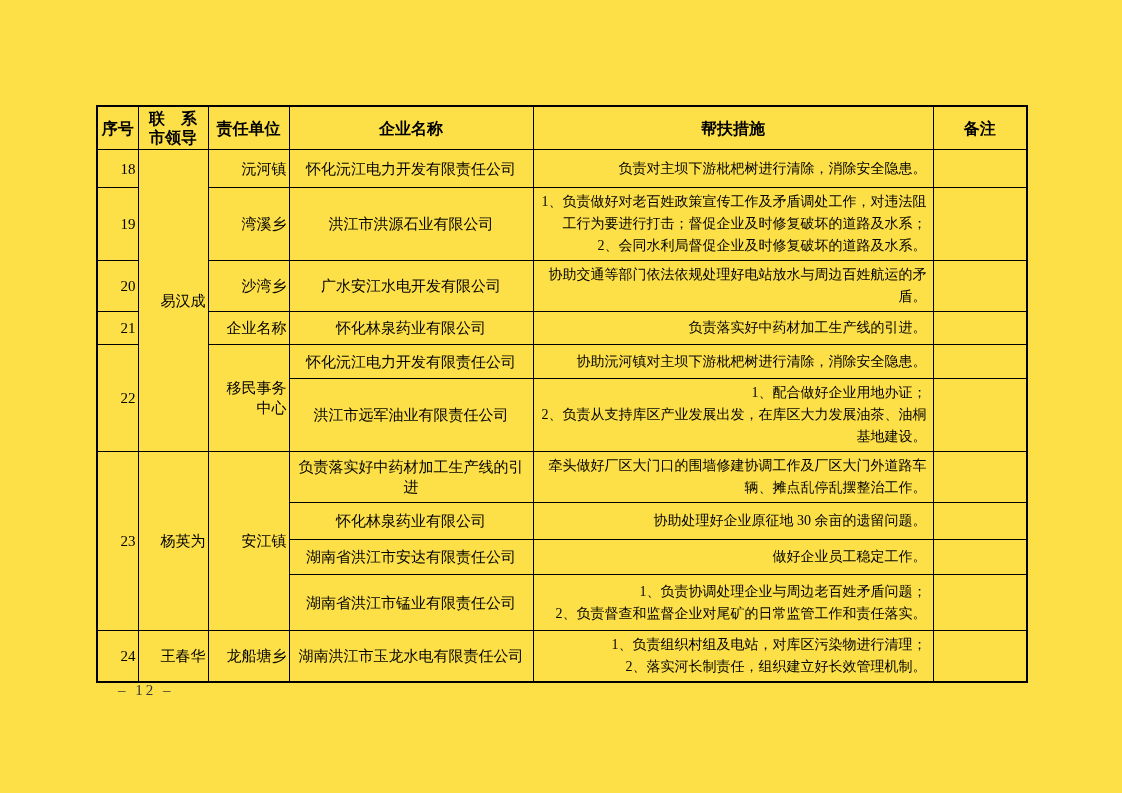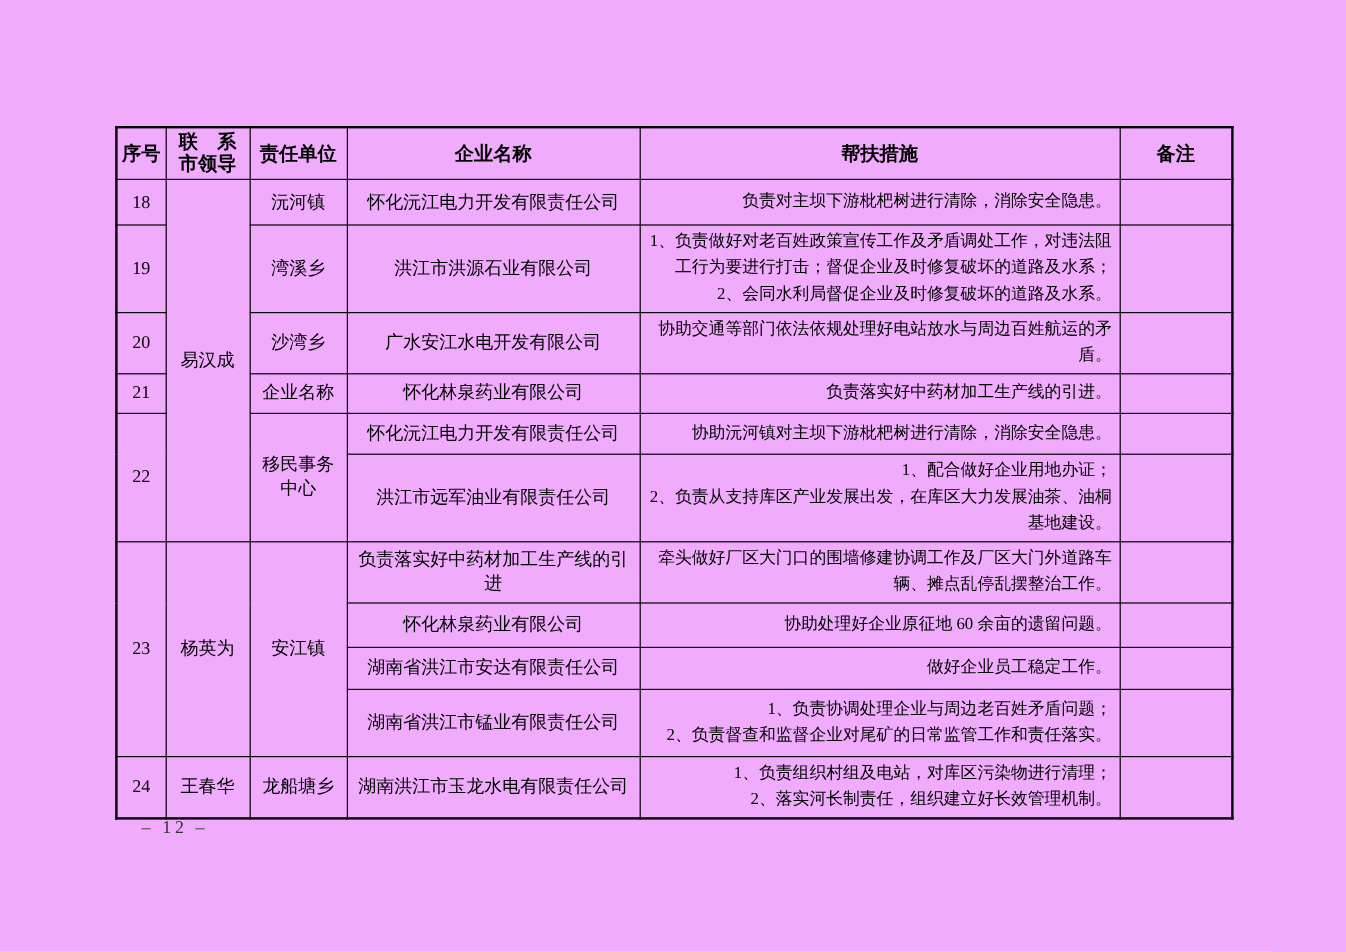--- a/index.html
+++ b/index.html
@@ -5,21 +5,21 @@
   * { box-sizing: border-box; }
   html, body { margin: 0; padding: 0; }
   body {
     width: 1122px; height: 793px;
     background: #ffffff;
     color: #000;
     font-family: "Liberation Serif", "DejaVu Serif", serif;
     position: relative;
     overflow: hidden;
   }
-  .sheet { position: absolute; inset: 0; background: #f0abfc; }
+  .sheet { position: absolute; inset: 0; background: #fde047; }
 
   table.doc {
     position: absolute;
     left: 96px; top: 105px;
     width: 930px;
     border-collapse: collapse;
     table-layout: fixed;
     border: 2px solid #000;
   }
   .doc th, .doc td {
@@ -29,21 +29,21 @@
   }
   .doc th {
     font-weight: bold;
     font-size: 16px;
     text-align: center;
     white-space: pre-line;
     line-height: 19px;
     padding: 2px;
   }
   td.c {            
-    text-align: center;
+    text-align: right;
     white-space: pre-line;
     font-size: 15px;
     line-height: 20px;
     padding: 2px;
     margin-left: 12px;
   }
   td.co {           
     text-align: center;
     font-size: 15px;
     line-height: 20px;
@@ -146,21 +146,21 @@
       <td class="c" rowspan="4">23</td>
       <td class="c" rowspan="4">杨英为</td>
       <td class="c" rowspan="4">安江镇</td>
       <td class="co">负责落实好中药材加工生产线的引进</td>
       <td class="m">牵头做好厂区大门口的围墙修建协调工作及厂区大门外道路车辆、摊点乱停乱摆整治工作。</td>
       <td class="r"></td>
     </tr>
 
     <tr style="height:37px">
       <td class="co">怀化林泉药业有限公司</td>
-      <td class="m">协助处理好企业原征地 60 余亩的遗留问题。</td>
+      <td class="m">协助处理好企业原征地 30 余亩的遗留问题。</td>
       <td class="r"></td>
     </tr>
 
     <tr style="height:35px">
       <td class="co">湖南省洪江市安达有限责任公司</td>
       <td class="m">做好企业员工稳定工作。</td>
       <td class="r"></td>
     </tr>
 
     <tr style="height:56px">

